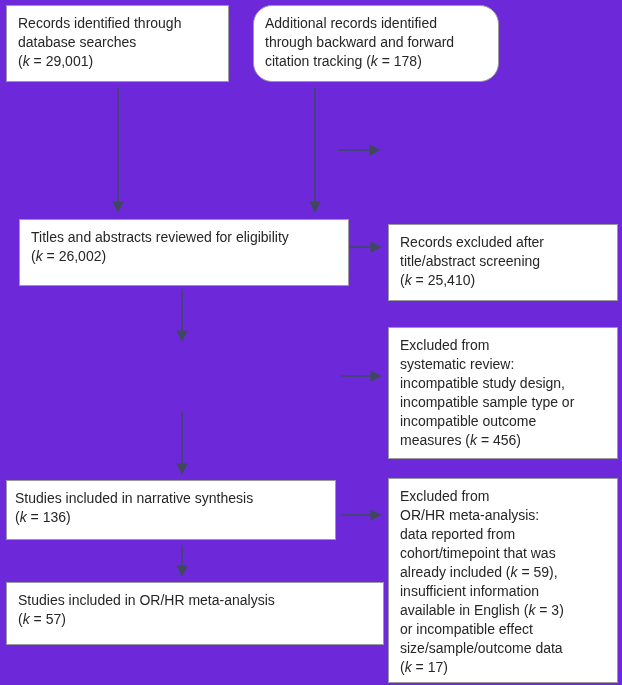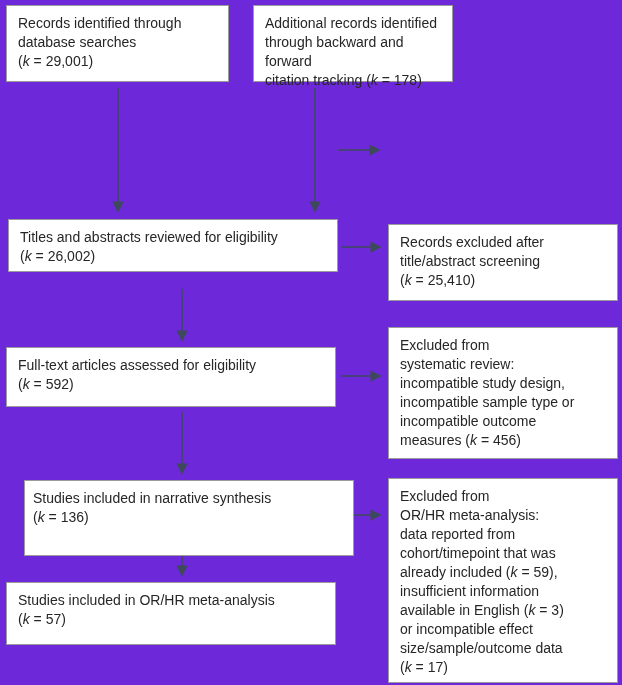--- a/index.html
+++ b/index.html
@@ -18,25 +18,25 @@
     background: #ffffff;
     color: #262626;
     font-size: 14px;
     line-height: 19px;
     padding: 8px 11px;
     white-space: pre-line;
   }
   .flowbox em { font-style: italic; }
   
   .b-records        { left: 6px;   top: 5px;   width: 223px; height: 77px; }
-  .b-additional     { left: 253px; top: 5px;   width: 200px; height: 77px; }
-  .b-titles         { left: 8px;   top: 219px; width: 330px; height: 53px; }
+  .b-additional     { left: 253px; top: 5px;   width: 246px; height: 77px; border-radius: 19px; }
+  .b-titles         { left: 19px;   top: 219px; width: 330px; height: 67px; }
   .b-fulltext       { left: 6px;   top: 347px; width: 330px; height: 60px; }
-  .b-narrative      { left: 24px;   top: 480px; width: 330px; height: 76px; padding-left: 8px; }
-  .b-meta           { left: 6px;   top: 582px; width: 330px; height: 63px; }
+  .b-narrative      { left: 6px;   top: 480px; width: 330px; height: 60px; padding-left: 8px; }
+  .b-meta           { left: 6px;   top: 582px; width: 378px; height: 63px; }
   
   .b-duplicates     { left: 388px; top: 118px; width: 230px; height: 61px; }
   .b-excl-screen    { left: 388px; top: 224px; width: 230px; height: 77px; }
   .b-excl-sysrev    { left: 388px; top: 327px; width: 230px; height: 132px; }
   .b-excl-meta      { left: 388px; top: 478px; width: 230px; height: 205px; }
   .arrows {
     position: absolute;
     left: 0; top: 0;
     pointer-events: none;
   }
@@ -73,22 +73,20 @@
 citation tracking (<em>k</em> = 178)</div>
 
 
   <div class="flowbox b-titles">Titles and abstracts reviewed for eligibility
 (<em>k</em> = 26,002)</div>
 
   <div class="flowbox b-excl-screen">Records excluded after
 title/abstract screening
 (<em>k</em> = 25,410)</div>
 
-  <div class="flowbox b-fulltext">Full-text articles assessed for eligibility
-(<em>k</em> = 592)</div>
 
   <div class="flowbox b-excl-sysrev">Excluded from
 systematic review:
 incompatible study design,
 incompatible sample type or
 incompatible outcome
 measures (<em>k</em> = 456)</div>
 
   <div class="flowbox b-narrative">Studies included in narrative synthesis
 (<em>k</em> = 136)</div>

